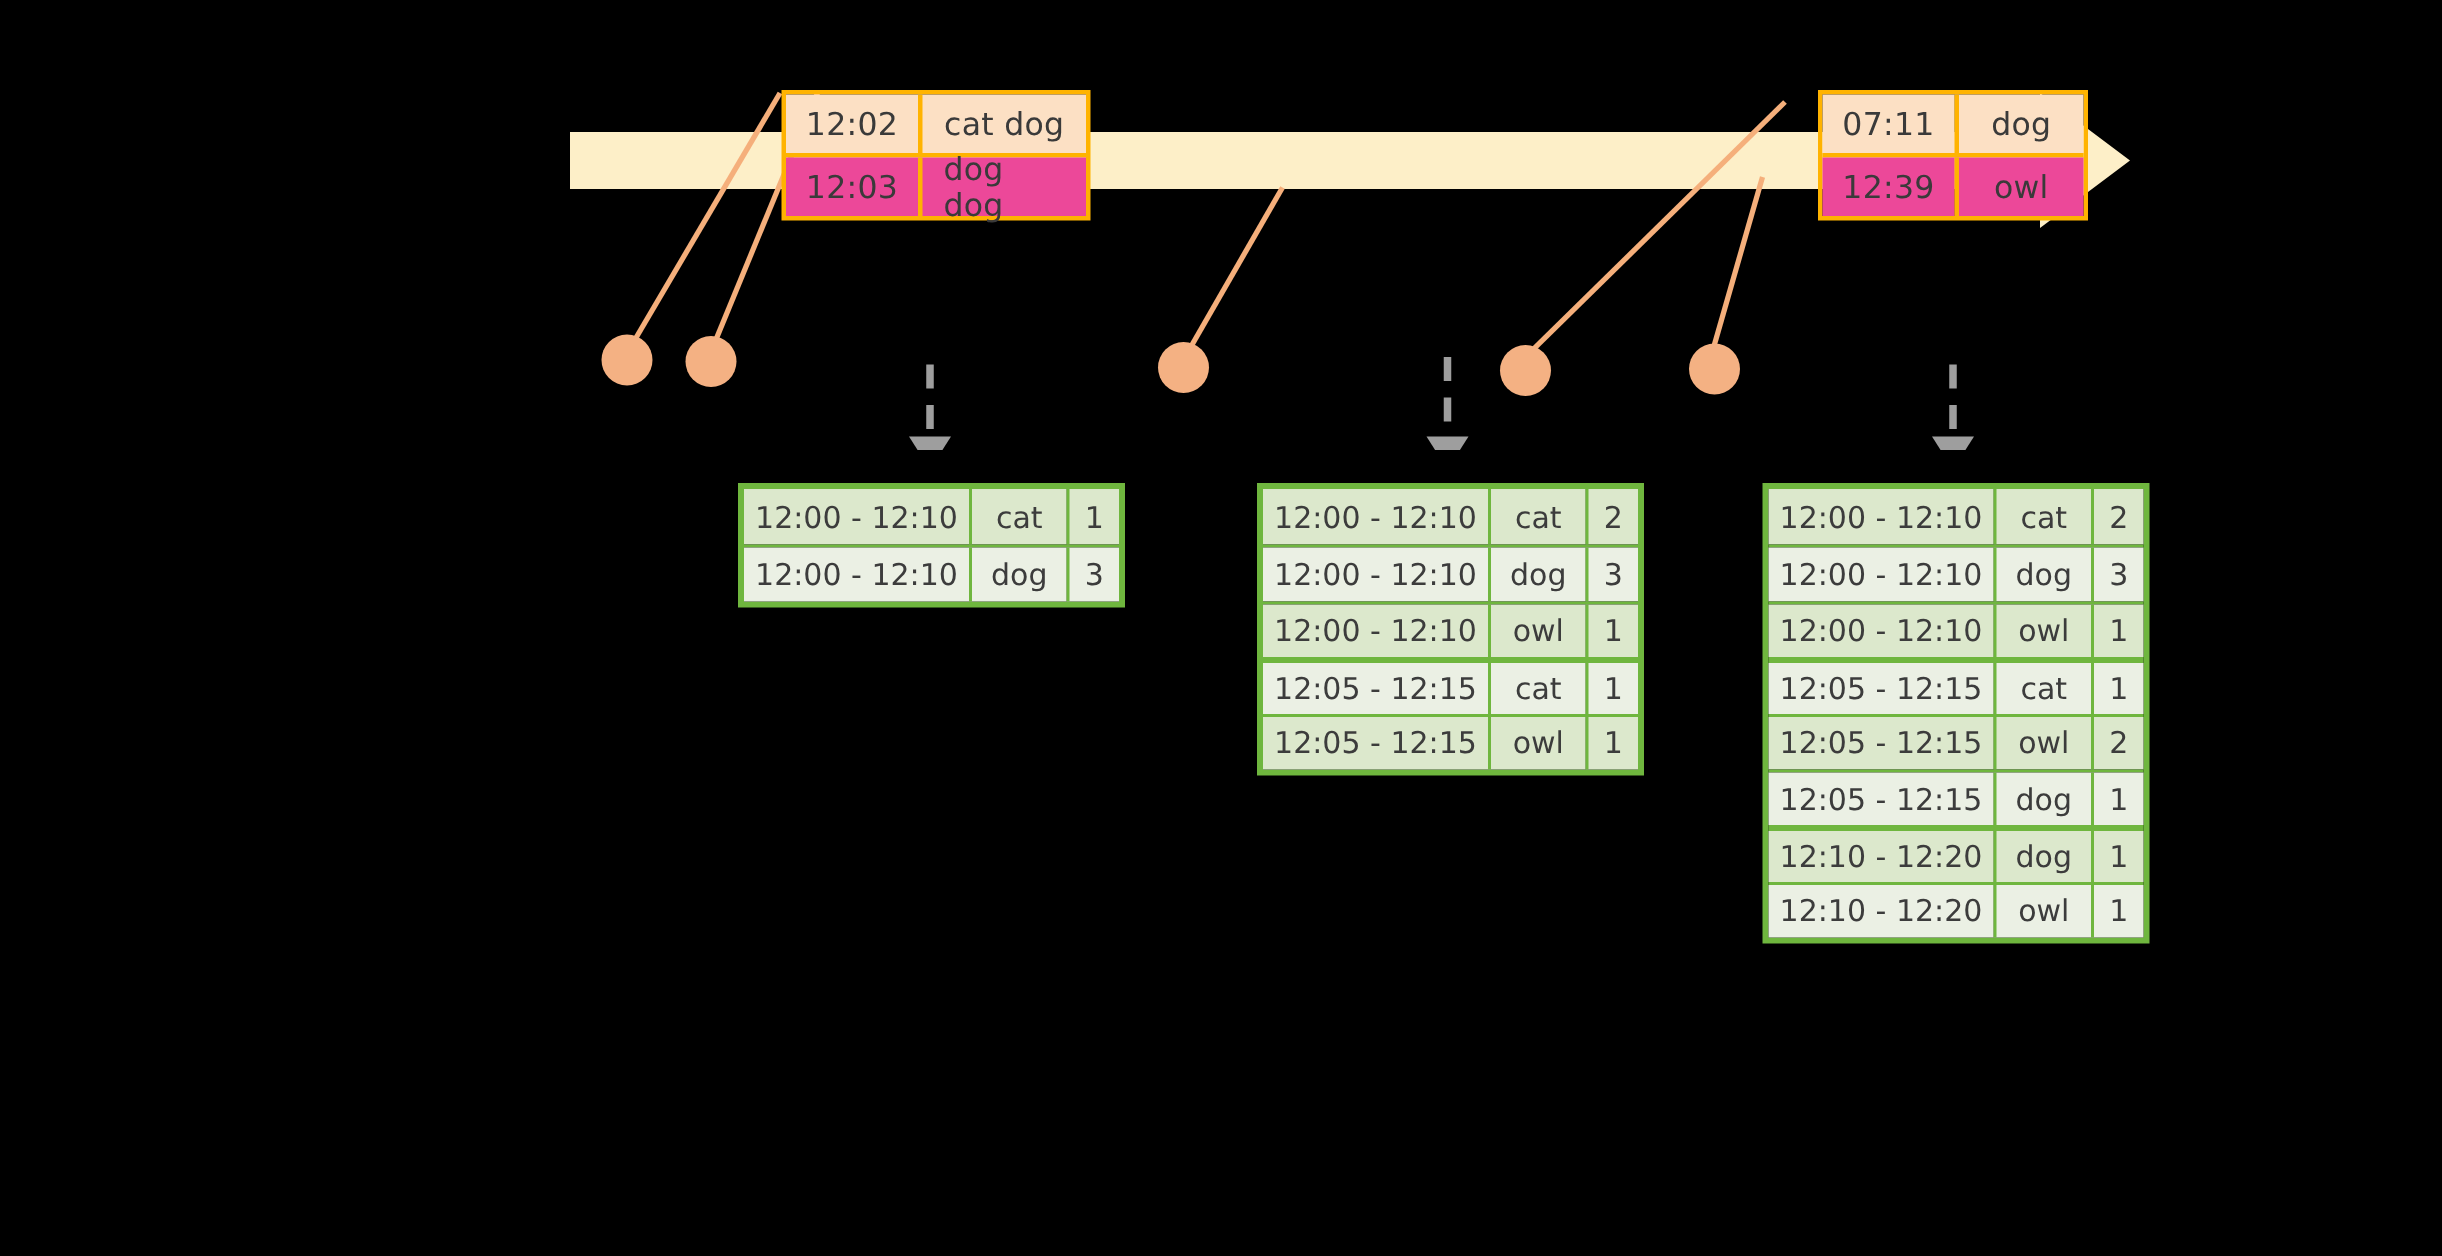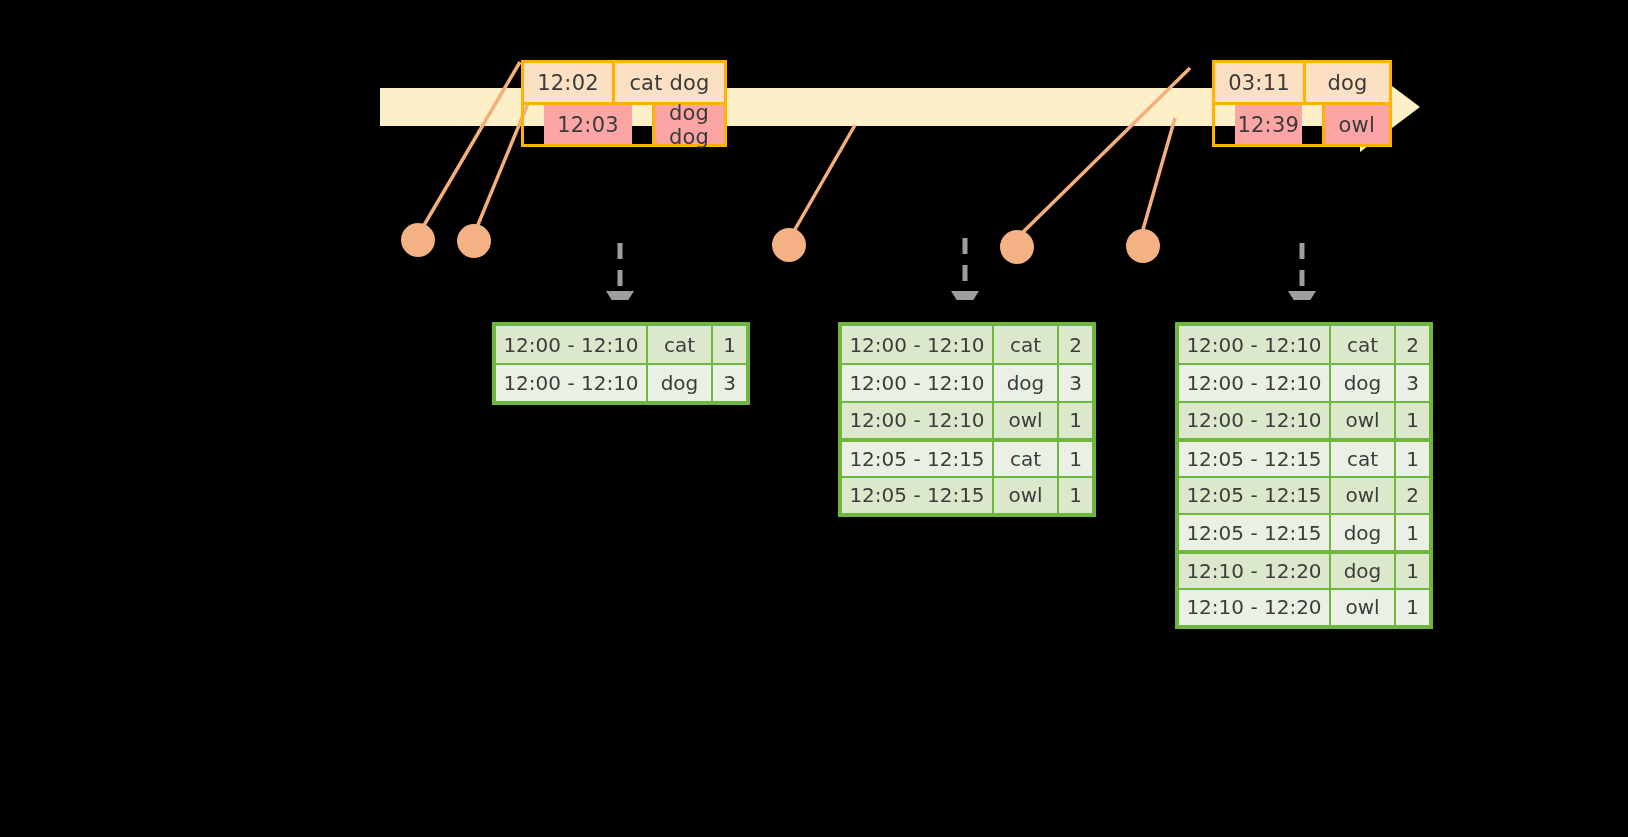--- a/index.html
+++ b/index.html
@@ -24,21 +24,21 @@
   }
   .ev-row + .ev-row{border-top:3px solid #FFB300;}
   .ev-time,.ev-words{
     display:flex;align-items:center;justify-content:center;
     font-size:21px;color:#3a3a3a;letter-spacing:.2px;
     box-sizing:border-box;
   }
   .ev-time{width:88px;}
   .ev-words{flex:1;border-left:3px solid #FFB300;padding:0 14px;}
   .shade-dark .ev-time,.shade-dark .ev-words{background:#FCE0C4;}
-  .shade-light .ev-time,.shade-light .ev-words{background:#fca5a5;margin-left:20px;}
+  .shade-light .ev-time,.shade-light .ev-words{background:#ec4899;}
 
   
   .tbl{
     position:absolute;
     border:4px solid #6FB63E;
     box-sizing:border-box;
     display:flex;flex-direction:column;
   }
   .tr{display:flex;height:37.4px;box-sizing:border-box;}
   .tr + .tr{border-top:2px solid #6FB63E;}
@@ -98,21 +98,21 @@
     </div>
     <div class="ev-row shade-light">
       <div class="ev-time">12:03</div>
       <div class="ev-words">dog dog</div>
     </div>
   </div>
 
 
   <div class="ev-box" style="left:1212px;top:60px;width:180px;">
     <div class="ev-row shade-dark">
-      <div class="ev-time">03:11</div>
+      <div class="ev-time">07:11</div>
       <div class="ev-words">dog</div>
     </div>
     <div class="ev-row shade-light">
       <div class="ev-time">12:39</div>
       <div class="ev-words">owl</div>
     </div>
   </div>
 
   <div class="tbl" id="tbl0" style="left:492px;top:322px;width:258px;">
       <div class="tr odd">

